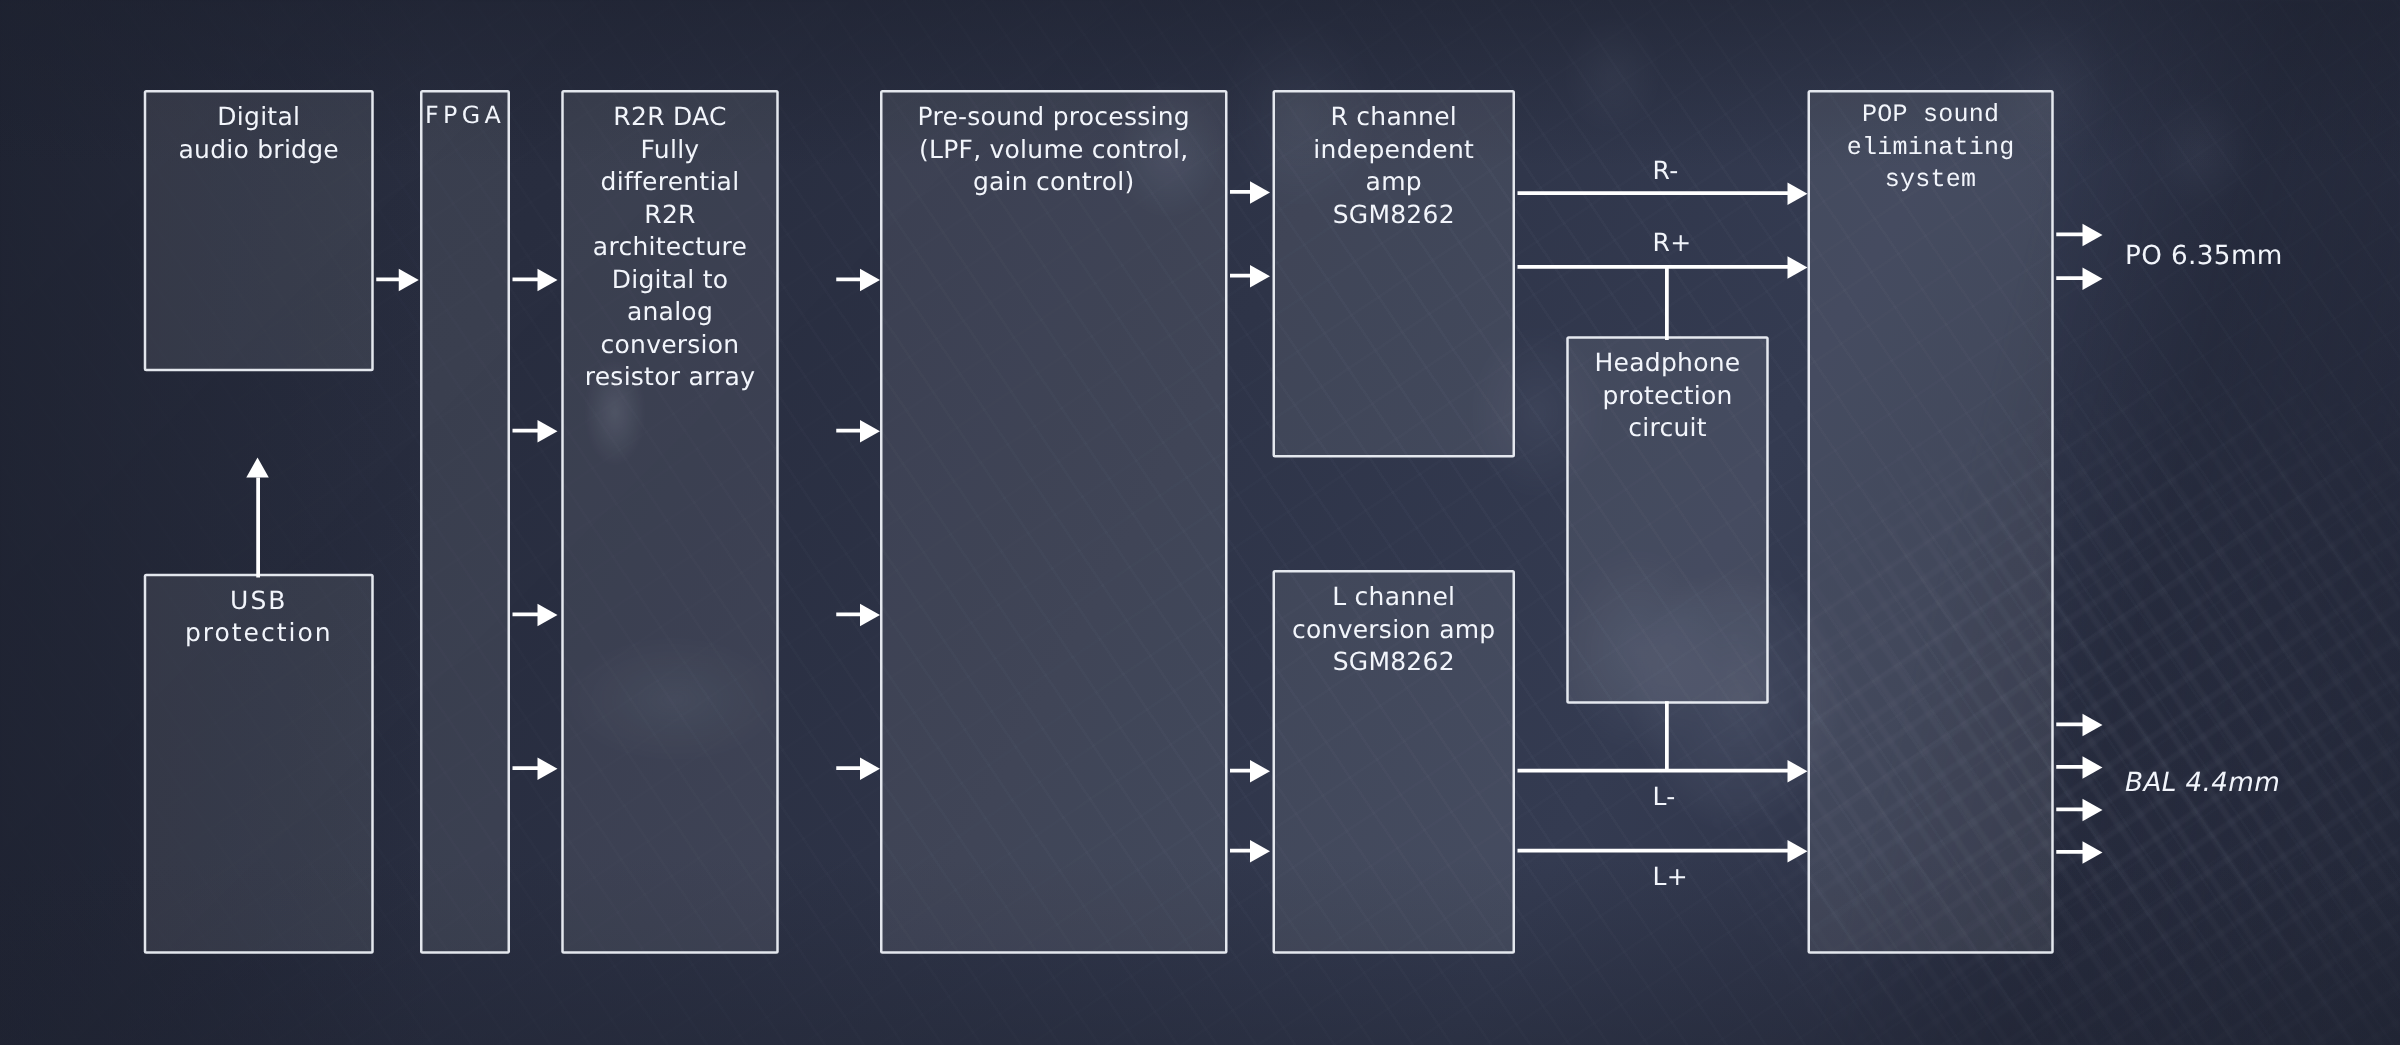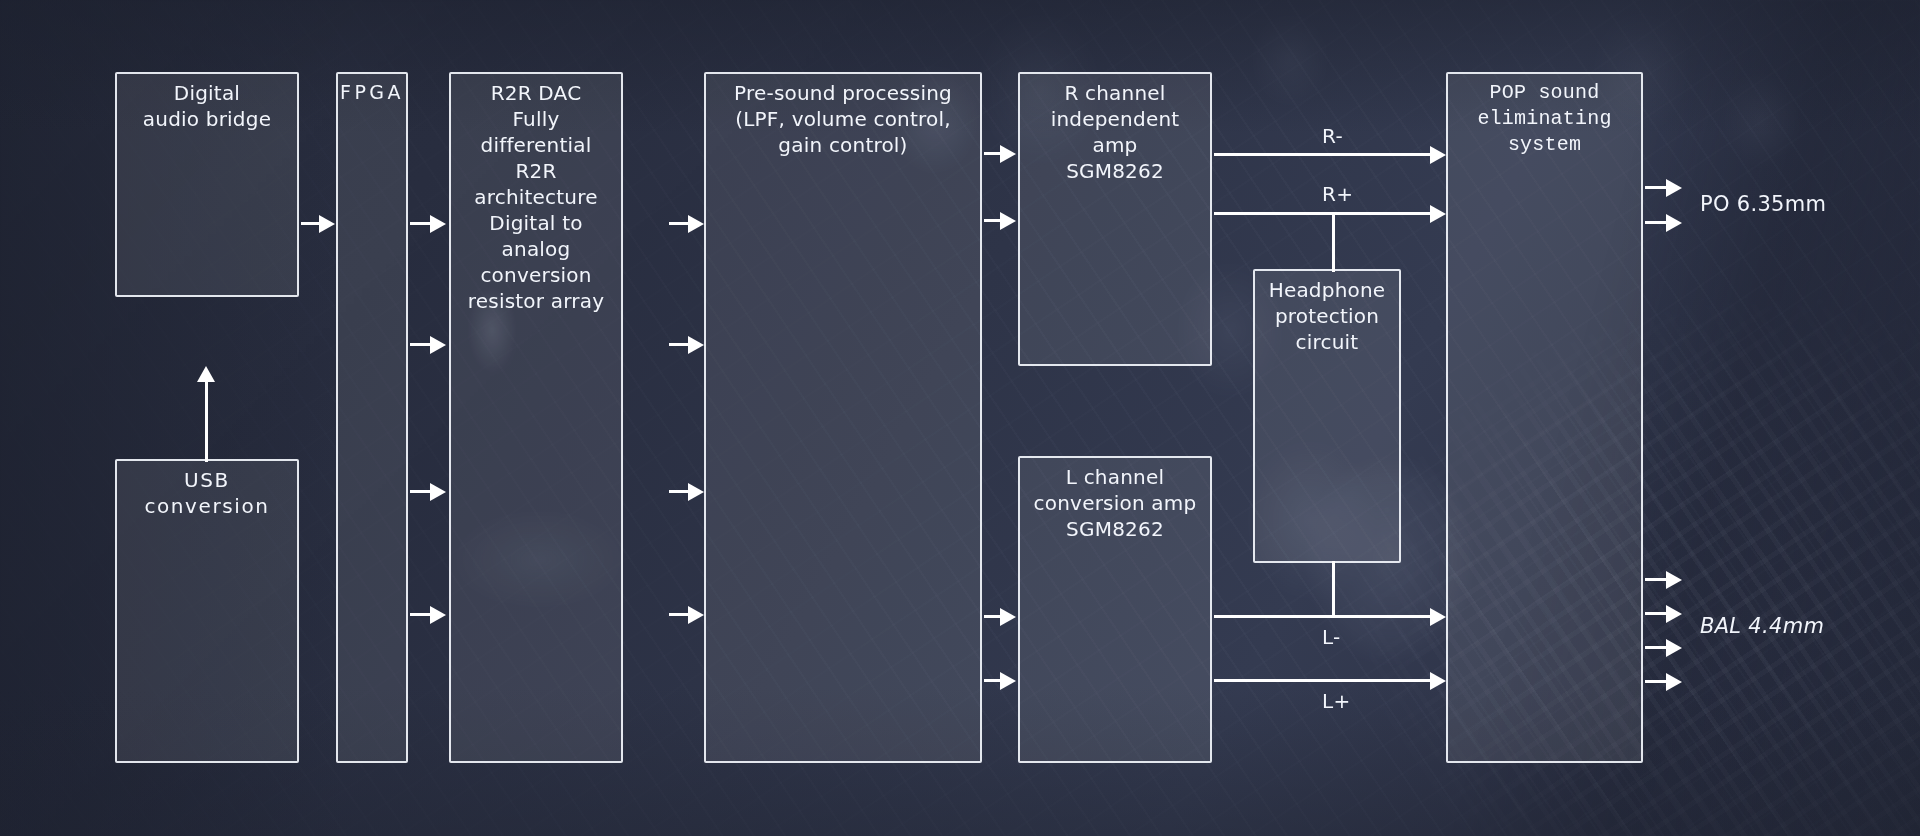--- a/index.html
+++ b/index.html
@@ -139,21 +139,21 @@
   <div class="bg-layer" id="bg-traces"></div>
   <div class="bg-layer" id="bg-pads"></div>
   <div class="bg-layer" id="bg-vignette"></div>
 
   <div class="node" style="left:115px; top:72px; width:184px; height:225px;">
     <span class="label">Digital
 audio bridge</span>
   </div>
 
   <div class="node" style="left:115px; top:459px; width:184px; height:304px;">
-    <span class="label" style="letter-spacing:1.6px;">USB conversion</span>
+    <span class="label" style="letter-spacing:1.6px;">USB protection</span>
   </div>
 
   <div class="node vertical-text" style="left:336px; top:72px; width:72px; height:691px;">
     <span class="label">FPGA</span>
   </div>
 
   <div class="node" style="left:449px; top:72px; width:174px; height:691px;">
     <span class="label">R2R DAC
 Fully differential
 R2R architecture
@@ -173,21 +173,21 @@
 independent amp
 SGM8262</span>
   </div>
 
   <div class="node" style="left:1018px; top:456px; width:194px; height:307px;">
     <span class="label">L channel
 conversion amp
 SGM8262</span>
   </div>
 
-  <div class="node" style="left:1253px; top:269px; width:148px; height:294px;">
+  <div class="node" style="left:1253px; top:269px; width:162px; height:294px;">
     <span class="label">Headphone
 protection circuit</span>
   </div>
 
   <div class="node" style="left:1446px; top:72px; width:197px; height:691px;font-family:Liberation Mono, monospace;">
     <span class="label">POP sound
 eliminating
 system</span>
   </div>
 

